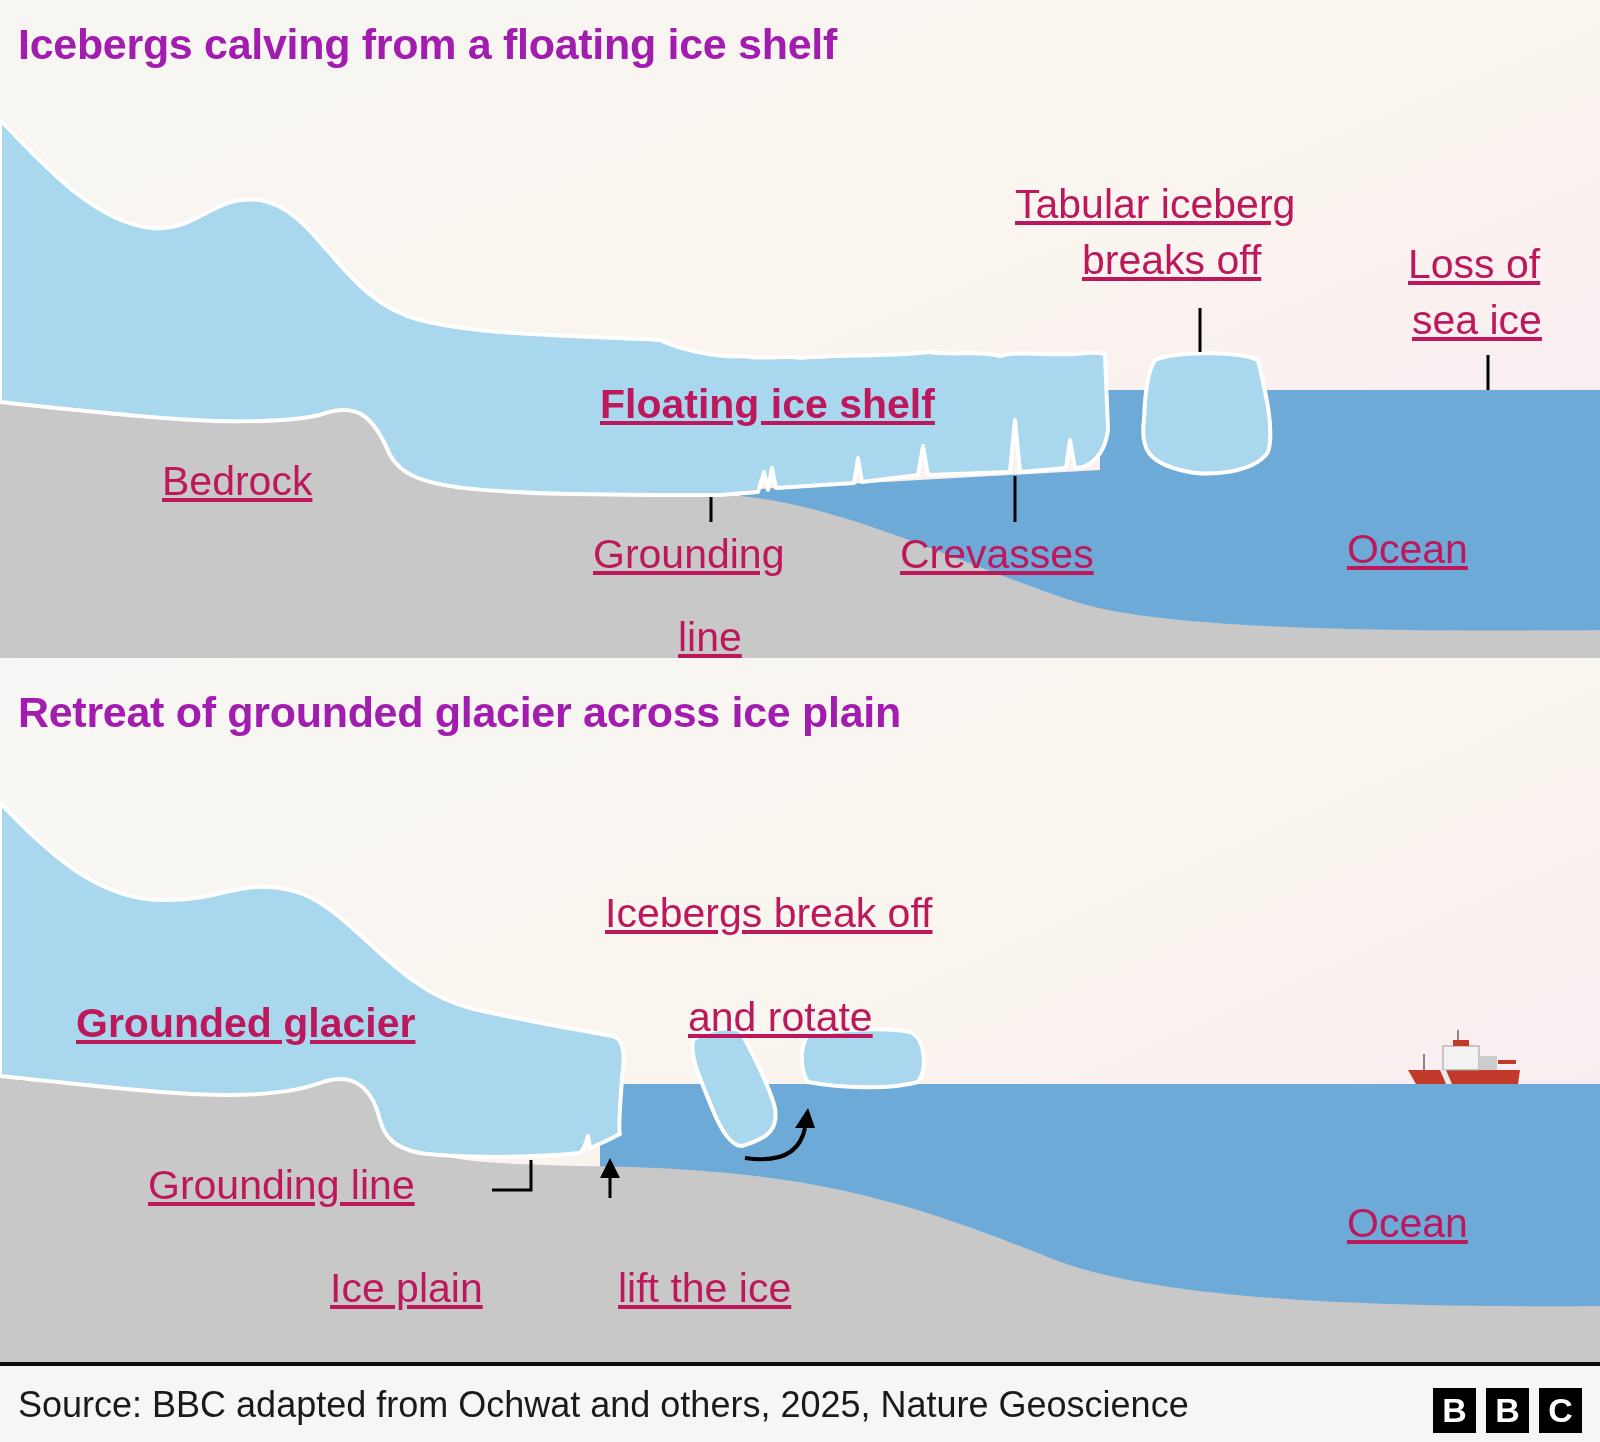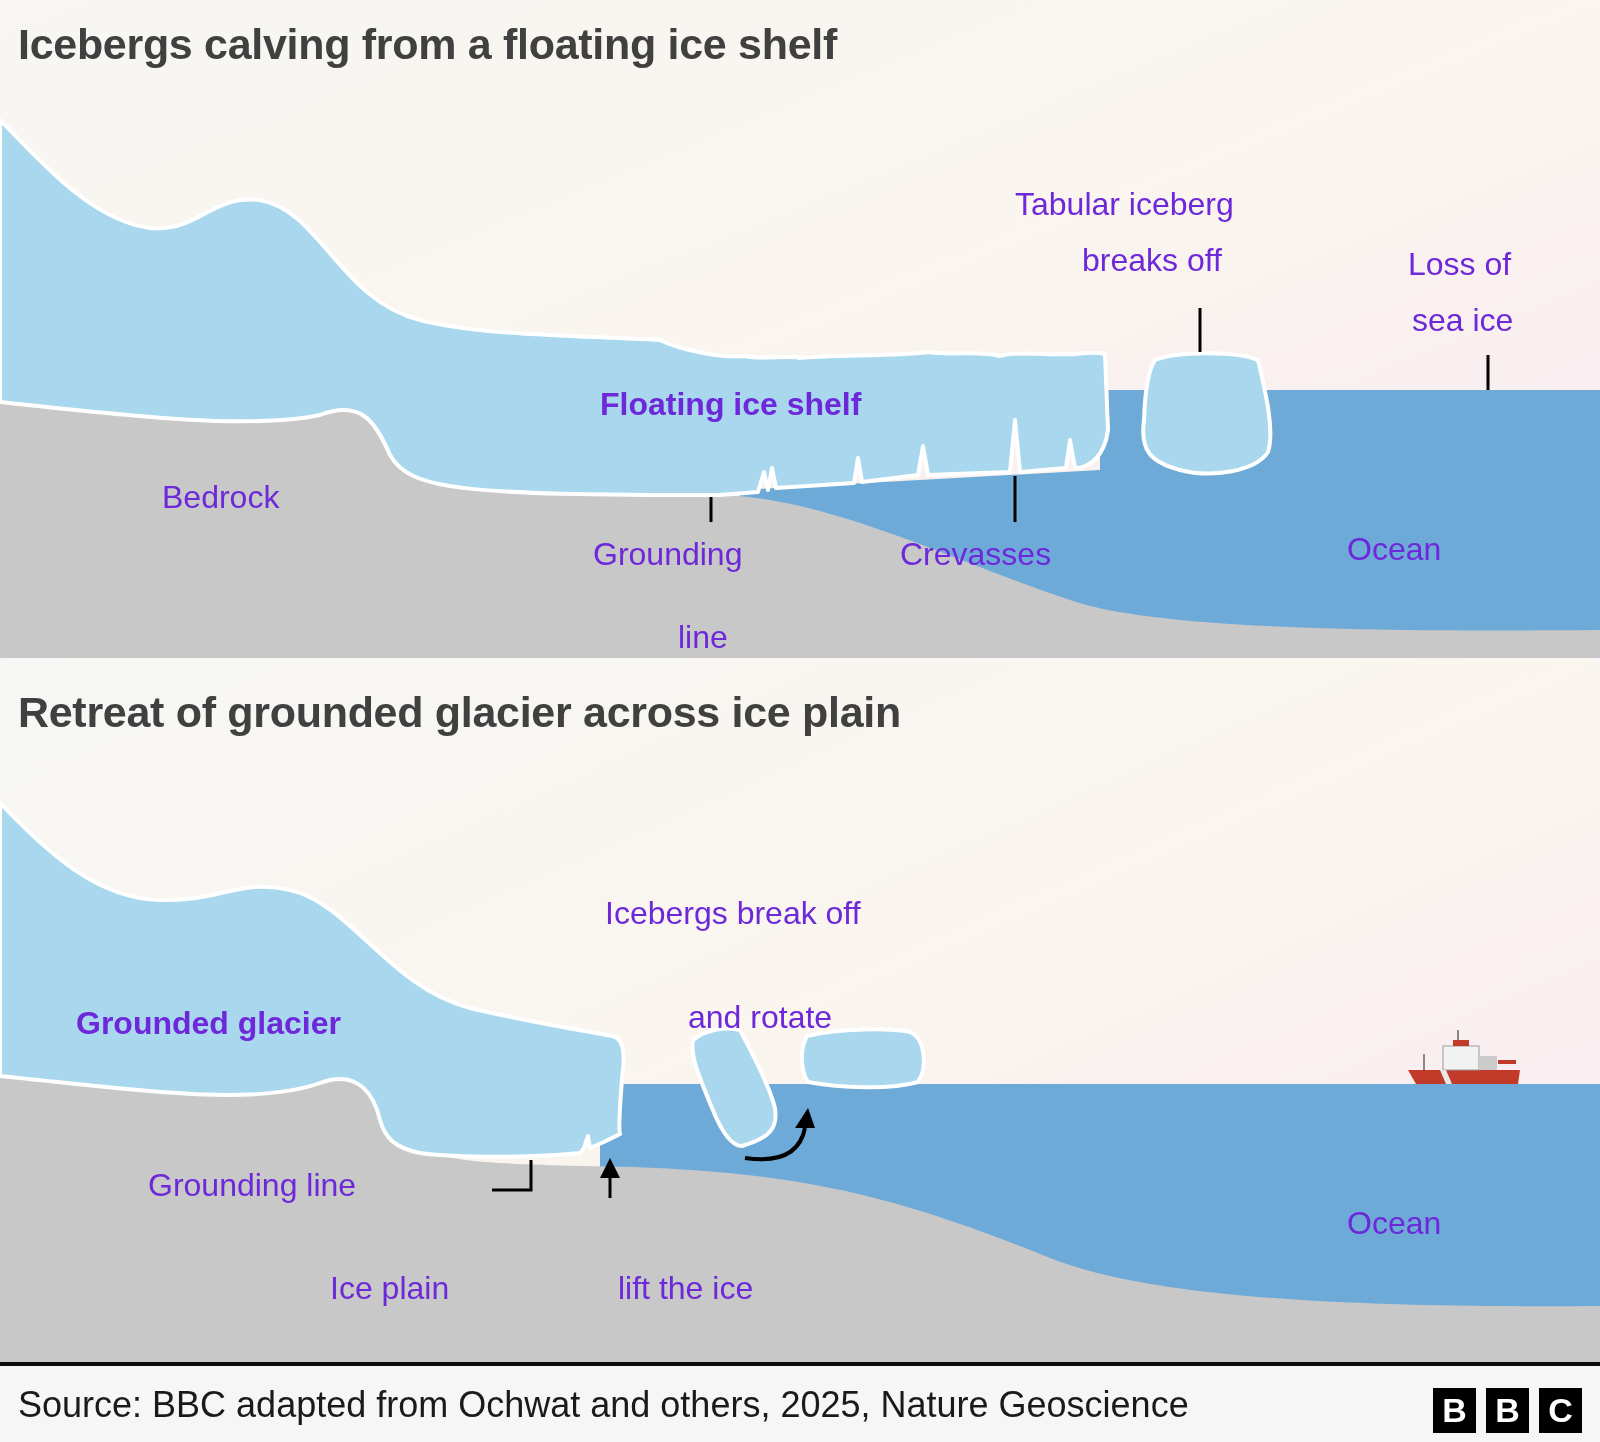--- a/index.html
+++ b/index.html
@@ -1,21 +1,21 @@
 <!DOCTYPE html>
 <html><head>
 <meta charset="utf-8">
 <style>
   html, body { margin:0; padding:0; }
   body { width:1600px; height:1442px; position:relative; overflow:hidden; background:#f6f6f6;
          font-family:"Liberation Sans", "DejaVu Sans", sans-serif; color:#111; }
   .panel { position:absolute; left:0; width:1600px; overflow:hidden; }
   .panel svg { position:absolute; left:0; top:0; }
-  .title { position:absolute; left:18px; font-size:43px; font-weight:bold; letter-spacing:-0.3px; color:#404040; white-space:nowrap; }
-  .lbl { position:absolute; font-size:32px; line-height:58px; text-align:center; white-space:nowrap; color:#6d28d9; }
+  .title { position:absolute; left:18px; font-size:43px; font-weight:bold; letter-spacing:-0.3px; color:#a21caf; white-space:nowrap; }
+  .lbl { position:absolute; font-size:41px; line-height:58px; text-align:center; white-space:nowrap; color:#be185d;text-decoration:underline; }
   .lbl.bold { font-weight:bold; }
   .footer { position:absolute; left:0; top:1362px; width:1600px; height:80px; background:#f6f6f6; border-top:4px solid #0b0b0b; box-sizing:border-box;padding-left:42px; }
   .source { position:absolute; left:18px; top:18px; font-size:36px; color:#1a1a1a; white-space:nowrap; }
   .bbc { position:absolute; right:18px; top:22px; display:flex; gap:10px; }
   .bbc span { width:43px; height:45px; background:#000; color:#fff; font-weight:bold; font-size:34px; display:flex; align-items:center; justify-content:center; }
 </style>
 </head>
 <body>
 
 <div class="panel" style="top:0;height:658px;">
@@ -39,21 +39,21 @@
     <path d="M1155,360 C1180,350 1240,352 1258,360 C1265,390 1275,430 1268,452 C1255,472 1210,478 1180,470 C1150,462 1140,450 1144,420 C1145,390 1148,370 1155,360 Z" fill="#a8d7ee" stroke="#ffffff" stroke-width="4"></path>
 
     <line x1="1200" y1="308" x2="1200" y2="352" stroke="#000" stroke-width="3"></line>
     <line x1="1488" y1="355" x2="1488" y2="390" stroke="#000" stroke-width="3"></line>
     <line x1="711" y1="497" x2="711" y2="522" stroke="#000" stroke-width="3"></line>
     <line x1="1015" y1="476" x2="1015" y2="522" stroke="#000" stroke-width="3"></line>
   </svg>
 
   <div class="title" style="top:20px;">Icebergs calving from a floating ice shelf</div>
   <div class="lbl bold" style="left:600px;top:375px;">Floating ice shelf</div>
-  <div class="lbl" style="left:162px;top:468px;">Bedrock</div>
+  <div class="lbl" style="left:162px;top:452px;">Bedrock</div>
   <div class="lbl" style="left:1015px;top:175px;">Tabular iceberg</div>
   <div class="lbl" style="left:1082px;top:231px;">breaks off</div>
   <div class="lbl" style="left:1408px;top:235px;">Loss of</div>
   <div class="lbl" style="left:1412px;top:291px;">sea ice</div>
   <div class="lbl" style="left:593px;top:525px;">Grounding</div>
   <div class="lbl" style="left:670px;top:608px;margin-left:8px;">line</div>
   <div class="lbl" style="left:900px;top:525px;">Crevasses</div>
   <div class="lbl" style="left:1347px;top:520px;">Ocean</div>
 </div>
 

